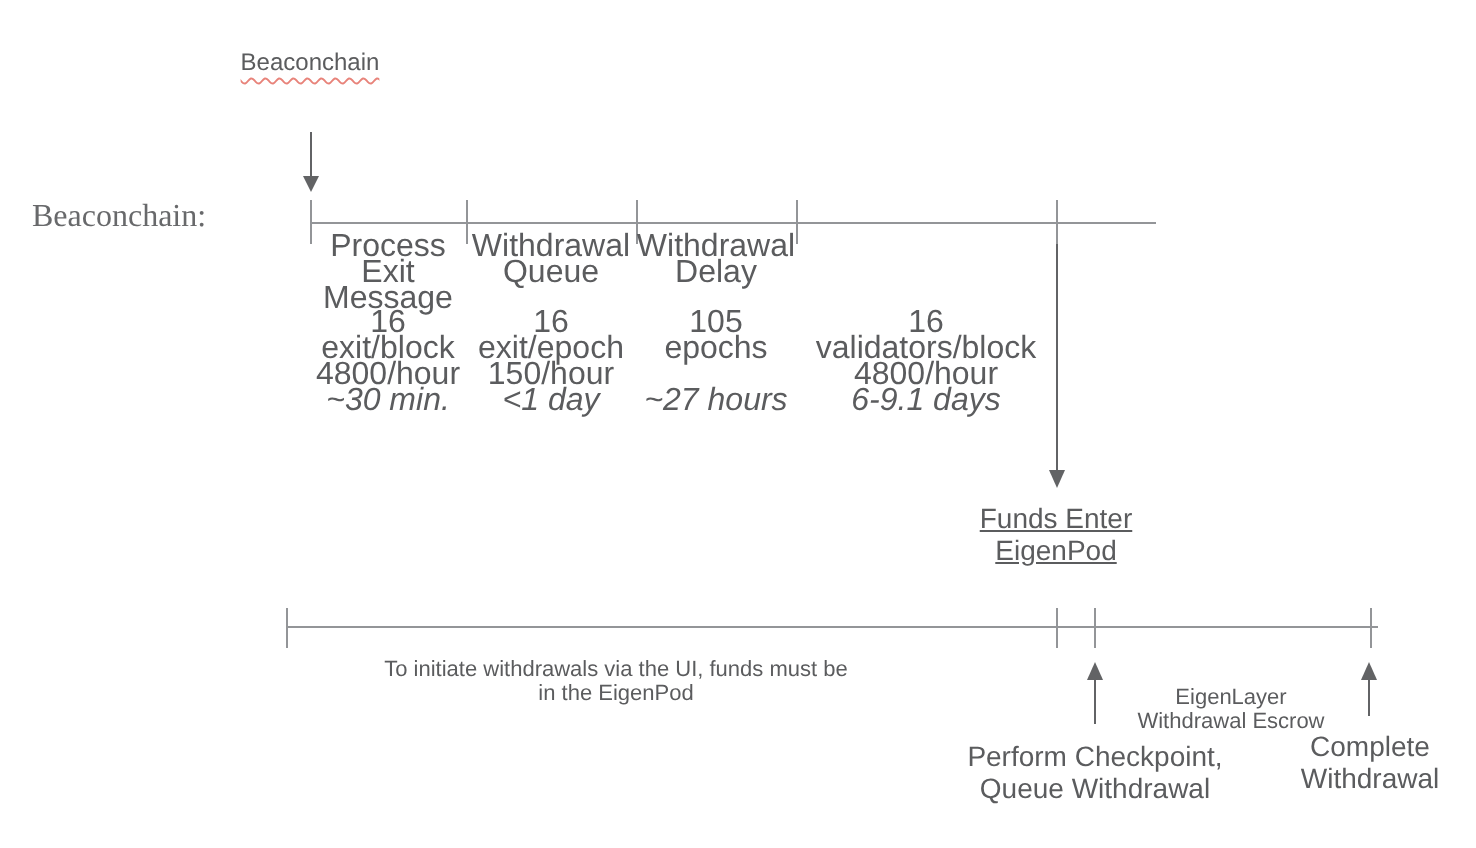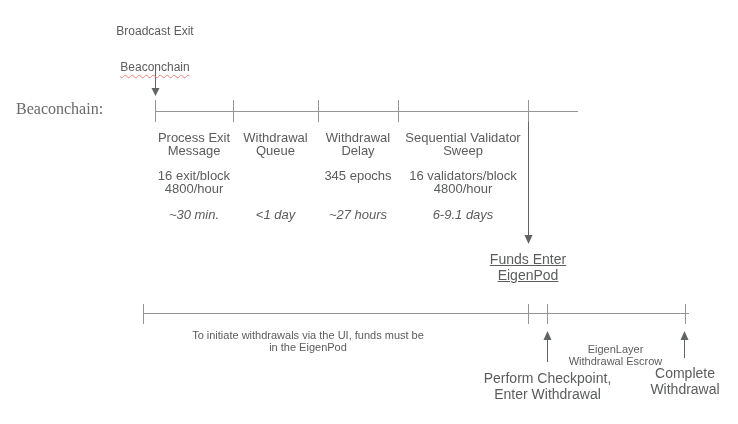--- a/index.html
+++ b/index.html
@@ -24,22 +24,22 @@
     text-decoration-line:underline;
     text-decoration-style:wavy;
     text-decoration-color:var(--spellcheck-underline);
     text-decoration-thickness:1px;
     text-underline-offset:3px;
     text-decoration-skip-ink:none;
   }
   .row-label{position:absolute;color:var(--row-label);font-size:16px;white-space:nowrap;font-family:Liberation Serif, serif;}
   .row-label.beaconchain{left:16px;top:100px;}
   .row-label.execution{left:47px;top:302px;}
-  .stage{position:absolute;top:131px;height:92px;text-align:center;color:var(--text);
-         font-size:13px;line-height:13px;}
+  .stage{position:absolute;top:117px;height:92px;text-align:center;color:var(--text);
+         font-size:16px;line-height:13px;}
   .stage>div{position:absolute;left:0;right:0;white-space:pre-line;}
   .s-name{top:0;}
   .s-rate{top:38px;}
   .s-dur{top:77px;font-style:italic;}
   .funds-enter{left:458px;top:252px;width:140px;font-size:14px;line-height:15.5px;text-decoration:underline;}
   .ui-note{left:168px;top:329px;width:280px;font-size:11px;line-height:12px;}
   .escrow{left:553px;top:343px;width:125px;font-size:11px;line-height:12px;}
   .checkpoint{left:460px;top:371px;width:175px;font-size:14px;line-height:15.5px;}
   .complete{left:625px;top:365px;width:120px;font-size:14px;line-height:16px;}
 </style>
@@ -82,56 +82,55 @@
       <polygon points="543.5,340 551.5,340 547.5,331"></polygon>
     </g>
 
     <g>
       <line class="arrow-shaft" x1="684.5" y1="358" x2="684.5" y2="339"></line>
       <polygon points="680.5,340 688.5,340 684.5,331"></polygon>
     </g>
   </svg>
 
   <div class="txt broadcast-note">
-    <div>Broadcast Exit</div>
     <div class="squiggle">Beaconchain</div>
   </div>
 
   <div class="row-label beaconchain">Beaconchain:</div>
 
   <div class="stage" style="left:155px;width:78px">
     <div class="s-name">Process Exit
 Message</div>
     <div class="s-rate">16 exit/block
 4800/hour</div>
     <div class="s-dur">~30 min.</div>
   </div>
   <div class="stage" style="left:233px;width:85px">
     <div class="s-name">Withdrawal
 Queue</div>
+    <div class="s-rate">16 exit/epoch
+150/hour</div>
     <div class="s-dur">&lt;1 day</div>
   </div>
   <div class="stage" style="left:318px;width:80px">
     <div class="s-name">Withdrawal
 Delay</div>
-    <div class="s-rate">345 epochs</div>
+    <div class="s-rate">105 epochs</div>
     <div class="s-dur">~27 hours</div>
   </div>
   <div class="stage" style="left:398px;width:130px">
-    <div class="s-name">Sequential Validator
-Sweep</div>
     <div class="s-rate">16 validators/block
 4800/hour</div>
     <div class="s-dur">6-9.1 days</div>
   </div>
 
   <div class="txt funds-enter">Funds Enter
 EigenPod</div>
   <div class="txt ui-note">To initiate withdrawals via the UI, funds must be
 in the EigenPod</div>
   <div class="txt escrow">EigenLayer
 Withdrawal Escrow</div>
   <div class="txt checkpoint">Perform Checkpoint,
-Enter Withdrawal</div>
+Queue Withdrawal</div>
   <div class="txt complete">Complete
 Withdrawal</div>
 
 </div>
 
 </body></html>

